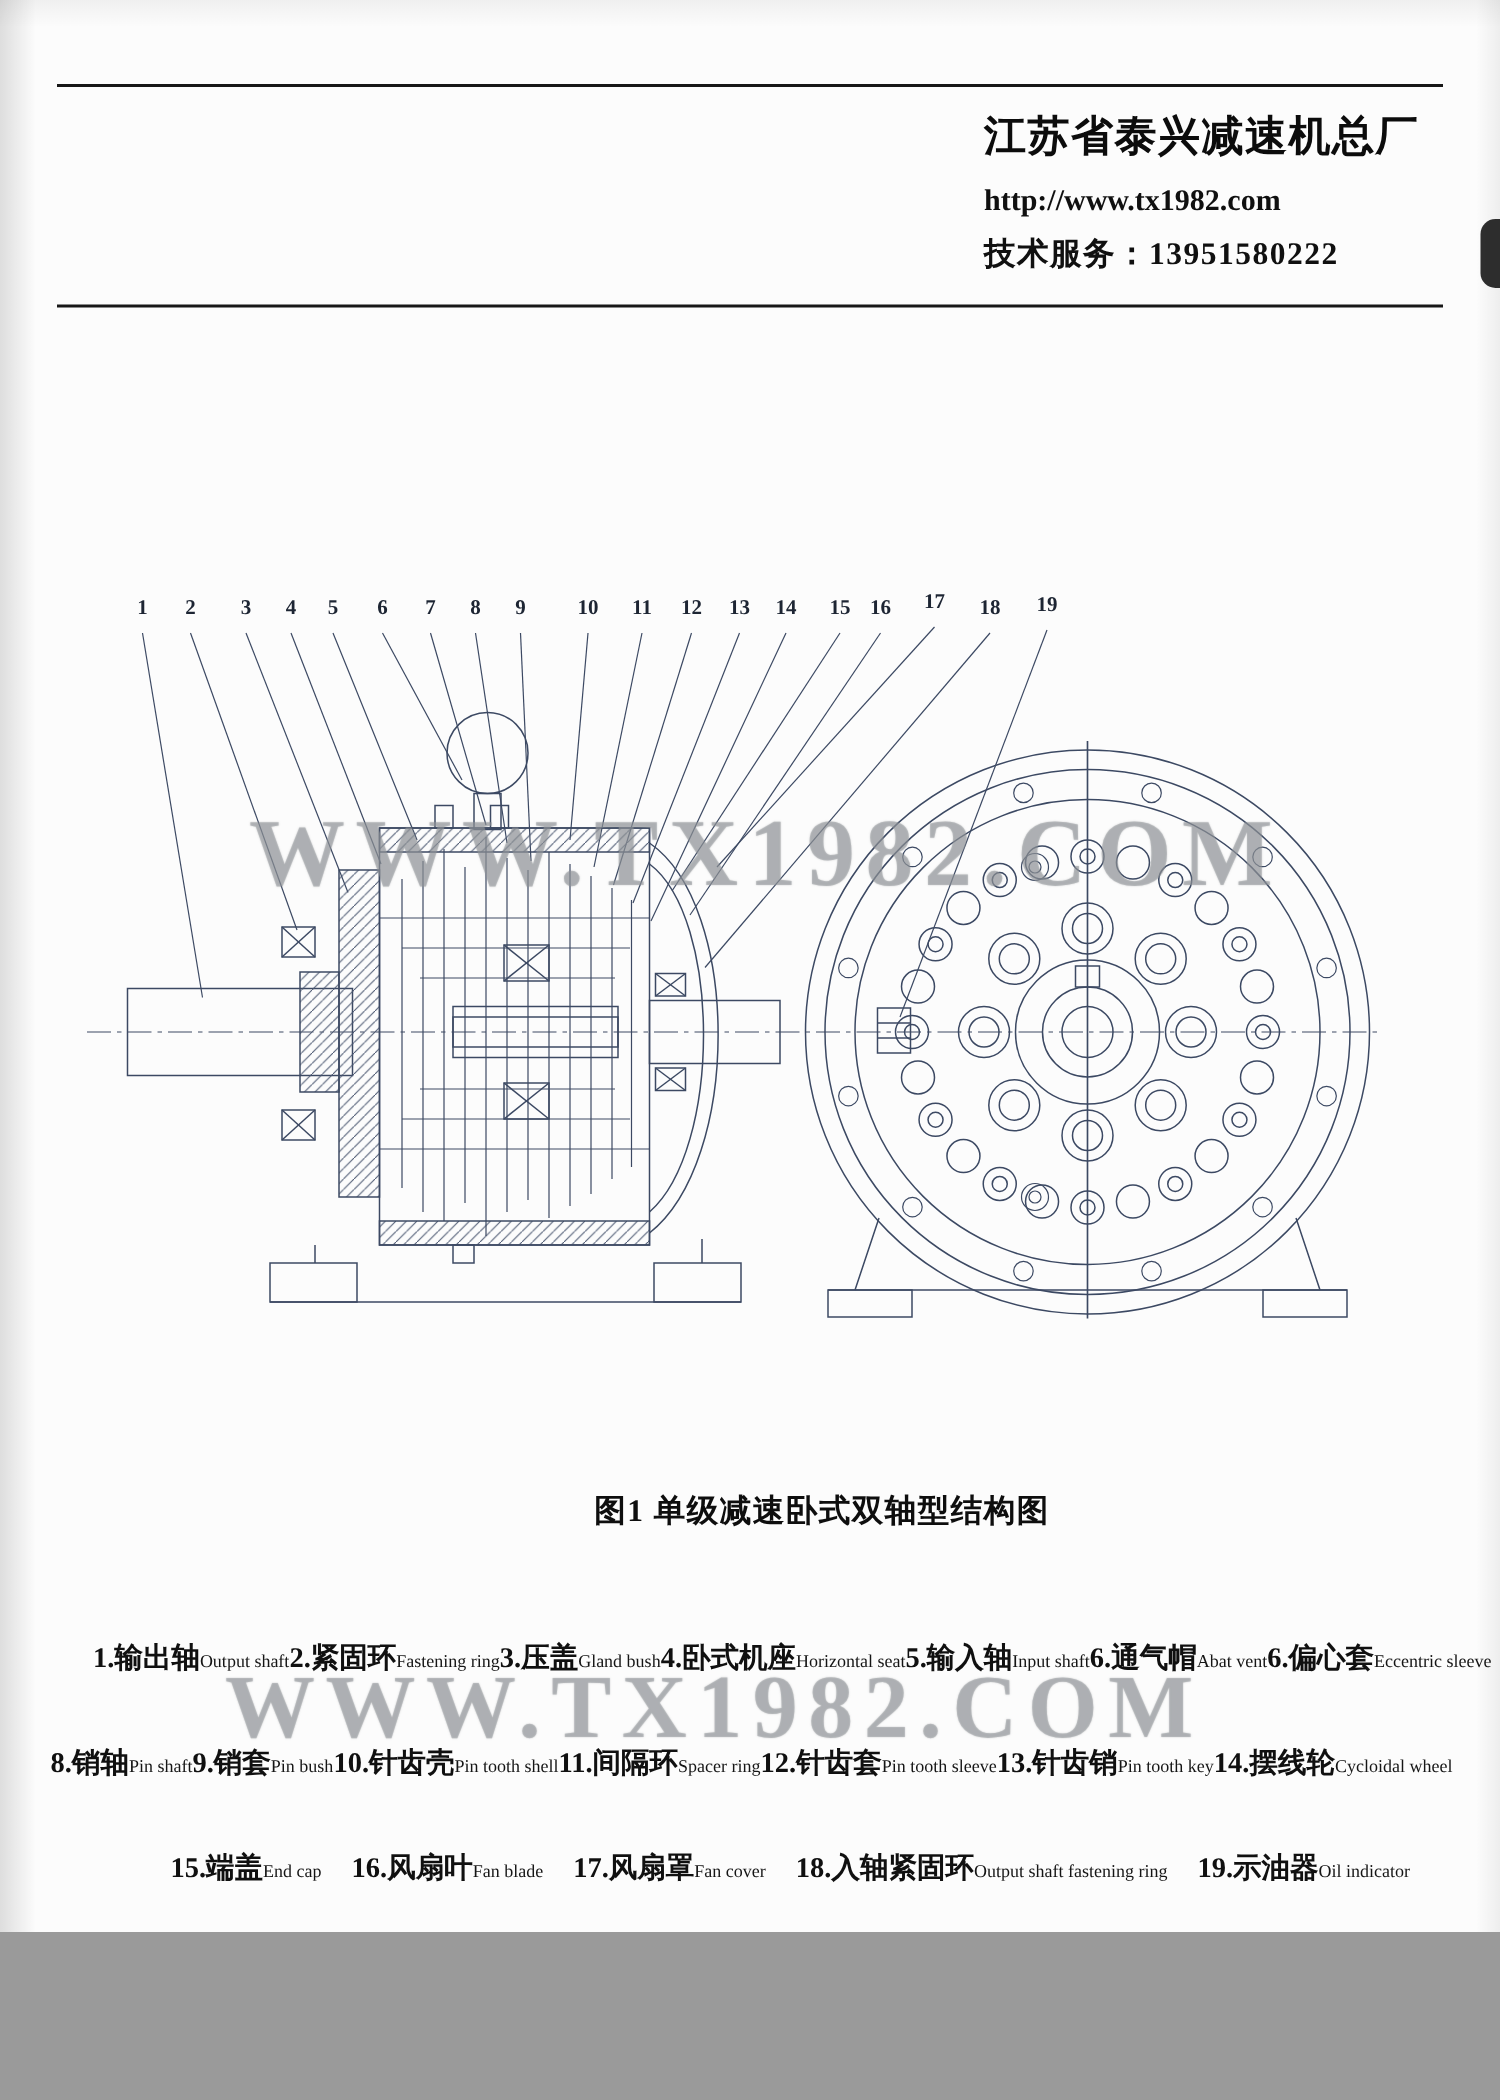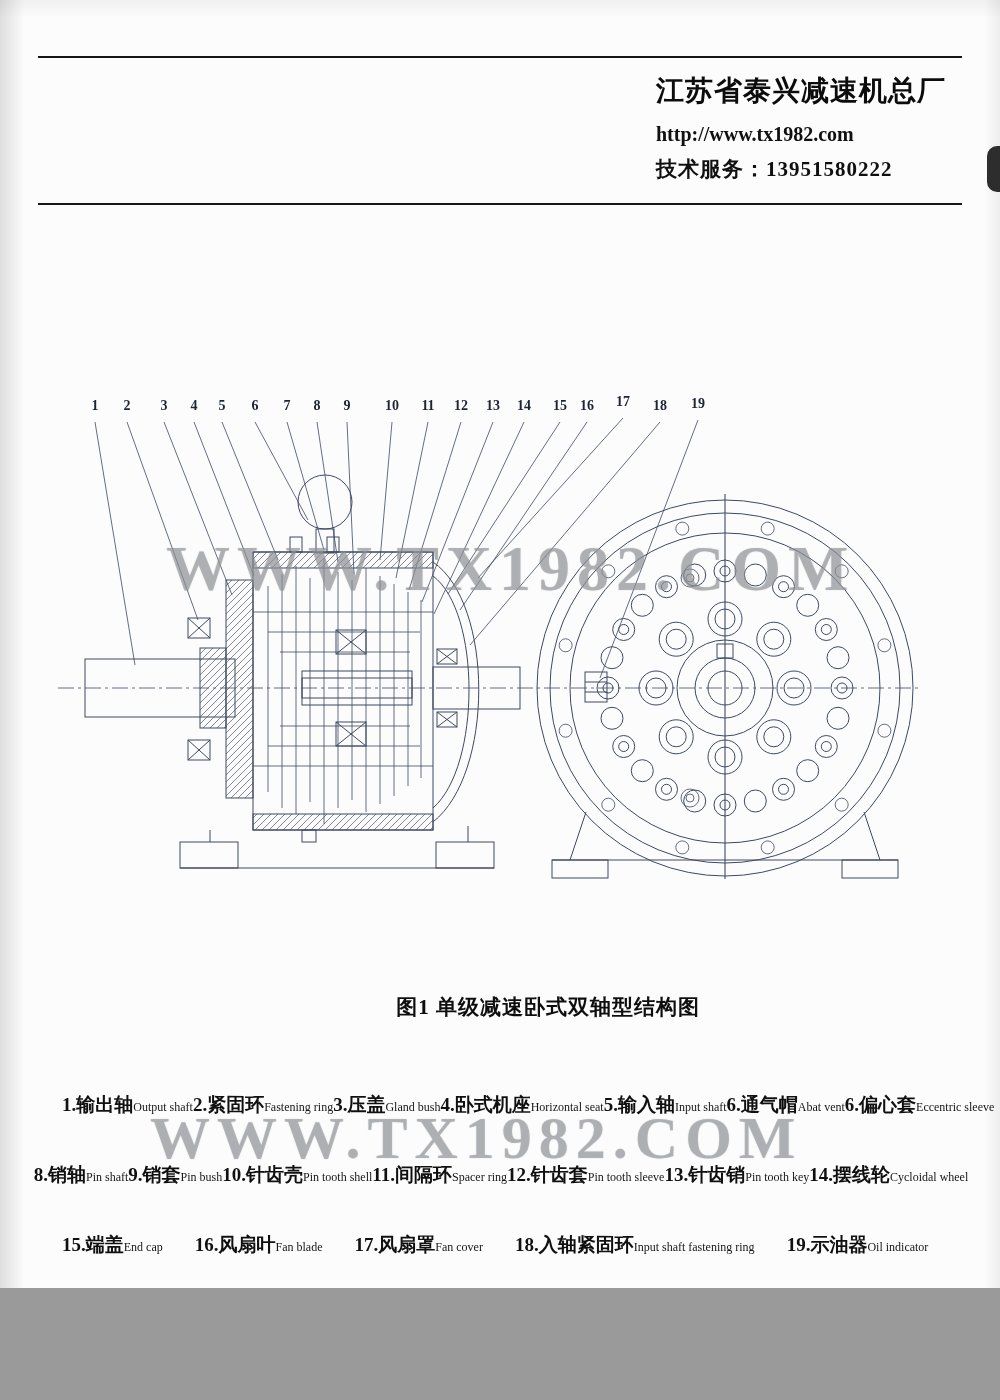--- a/index.html
+++ b/index.html
@@ -42,21 +42,21 @@
   .wm-2{top:1104px;left:150px;font-size:60px;}
 
   .caption-zh{position:absolute;top:993px;left:0;width:100%;text-align:center;
     font-size:21px;font-weight:bold;color:#0e0e0e;letter-spacing:1px;padding-left:48px;}
   .caption-en{position:absolute;top:1027px;left:0;width:100%;text-align:center;
     font-size:17px;color:#141414;}
 
   .parts-row{position:absolute;left:62px;width:878px;display:flex;z-index:4;}
   .row-1{top:1092px;justify-content:space-between;}
   .row-2{top:1162px;justify-content:center;}
-  .row-3{top:1232px;justify-content:flex-start;gap:32px;}
+  .row-3{top:1232px;justify-content:flex-end;gap:20px;}
   .part{display:flex;flex-direction:row;}
   .part-zh{font-size:19px;font-weight:bold;color:#101010;white-space:nowrap;}
   .part-en{font-size:12px;color:#151515;margin-top:8px;white-space:nowrap;}
 
   .artifact{position:absolute;z-index:5;}
   .artifact-right{right:0;top:146px;width:13px;height:46px;background:#171717;border-radius:10px 0 0 10px;opacity:.9;}
   .artifact-corner{left:0;top:1377px;width:14px;height:23px;background:#4c4c4c;opacity:.55;border-radius:0 6px 0 0;}
 </style>
 </head>
 <body>
@@ -370,21 +370,21 @@
     <div class="part">
       <div class="part-zh">16.风扇叶</div>
       <div class="part-en">Fan blade</div>
     </div>
     <div class="part">
       <div class="part-zh">17.风扇罩</div>
       <div class="part-en">Fan cover</div>
     </div>
     <div class="part">
       <div class="part-zh">18.入轴紧固环</div>
-      <div class="part-en">Input shaft fastening ring</div>
+      <div class="part-en">Output shaft fastening ring</div>
     </div>
     <div class="part">
       <div class="part-zh">19.示油器</div>
       <div class="part-en">Oil indicator</div>
     </div>
   </div>
 
   <div class="artifact artifact-right"></div>
   <div class="artifact artifact-corner"></div>
 

